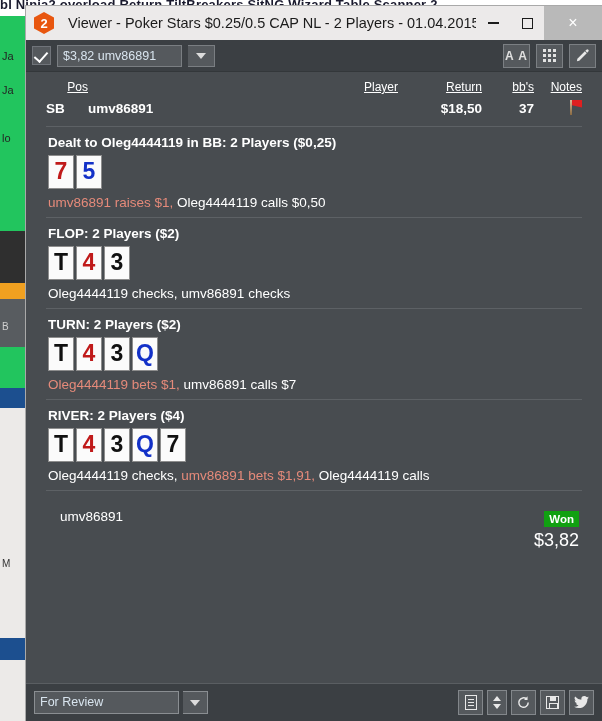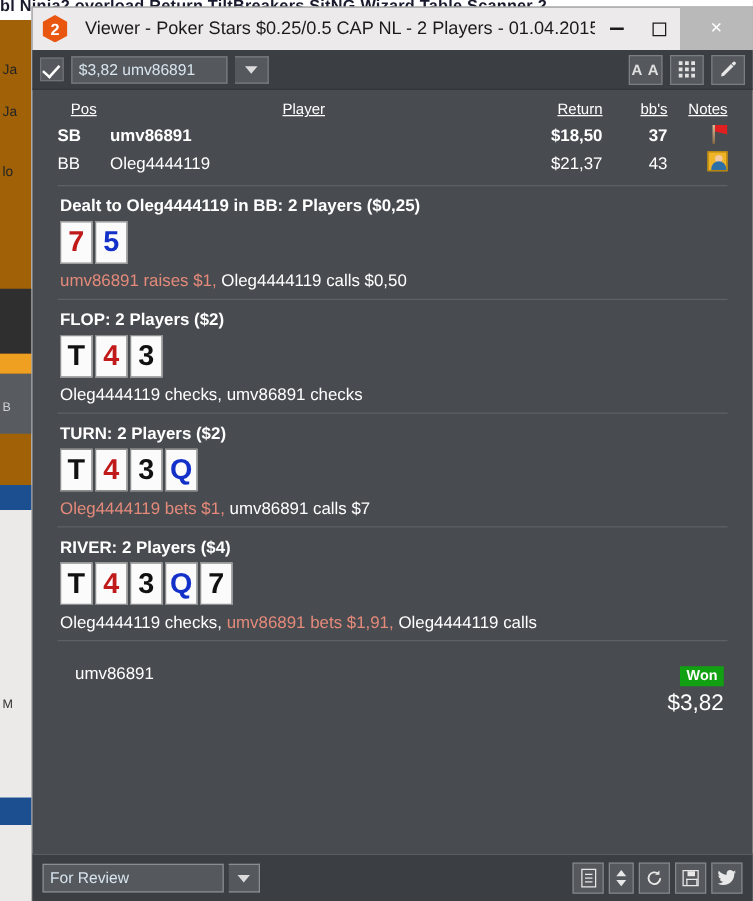--- a/index.html
+++ b/index.html
@@ -12,21 +12,21 @@
   
   #desktop { position:absolute; inset:0; background:#ffffff; }
   .bg-titlebar {
     position:absolute; left:0; top:0; width:602px; height:16px;
     background:#ffffff; overflow:hidden;
     font-size:13px; font-weight:bold; color:#1a1a2e;
     white-space:nowrap; letter-spacing:.2px; line-height:10px;
   }
   .bg-left-panel {
     position:absolute; left:0; top:16px; width:26px; height:532px;
-    background:#a16207; border-right:1px solid #c8c5c2;
+    background:#22c55e; border-right:1px solid #c8c5c2;
   }
   .bg-row-txt {
     position:absolute; left:2px; font-size:11px; color:#242424;
     white-space:nowrap; overflow:hidden; width:24px;
   }
   .bg-dark1 { position:absolute; left:0; top:215px; width:26px; height:52px; background:#2f2f2f; }
   .bg-orange { position:absolute; left:0; top:267px; width:26px; height:16px; background:#f0a020; }
   .bg-gray2  { position:absolute; left:0; top:283px; width:26px; height:48px; background:#585c60; }
   .bg-blue1  { position:absolute; left:0; top:372px; width:26px; height:20px; background:#1c4f8f; }
   .bg-gray3  { position:absolute; left:0; top:392px; width:26px; height:230px; background:#eceae8; }
@@ -104,21 +104,21 @@
     gap:2px;
   }
   .grid9 i { background:#e2e2e2; display:block; }
 
   
   .content { padding:8px 20px 0 20px; color:#ffffff; }
 
   .players-table { width:100%; border-collapse:collapse; }
   .players-table th {
     font-size:12px; font-weight:normal; color:#ffffff; text-decoration:underline;
-    text-align:center; padding-bottom:3px;
+    text-align:right; padding-bottom:3px;
   }
   .players-table th.r { text-align:right; }
   .players-table td { font-size:13.5px; padding:1.5px 0; }
   .players-table tr.hero td { font-weight:bold; }
   .players-table td.r { text-align:right; }
   .col-pos { width:42px; } .col-stack { width:84px; } .col-bb { width:52px; } .col-notes { width:48px; }
 
   .flag-icon { display:inline-block; position:relative; width:16px; height:16px; }
   .flag-icon .pole { position:absolute; left:4px; top:1px; width:2px; height:15px;
      background:linear-gradient(#d8b894,#8a6a42); }
@@ -279,29 +279,20 @@
       <tbody>
         <tr class="hero">
           <td>SB</td>
           <td>umv86891</td>
           <td class="r">$18,50</td>
           <td class="r">37</td>
           <td class="r">
             <span class="flag-icon"><span class="pole"></span><span class="cloth"></span></span>
           </td>
         </tr>
-        <tr>
-          <td>BB</td>
-          <td>Oleg4444119</td>
-          <td class="r">$21,37</td>
-          <td class="r">43</td>
-          <td class="r">
-            <span class="avatar-icon"><span class="head"></span><span class="body"></span></span>
-          </td>
-        </tr>
       </tbody>
     </table>
 
     <hr class="sep">
 
     <div class="street-head">Dealt to Oleg4444119 in BB: 2 Players ($0,25)</div>
     <div class="cards-row">
       <div class="card h">7</div>
       <div class="card d">5</div>
     </div>

